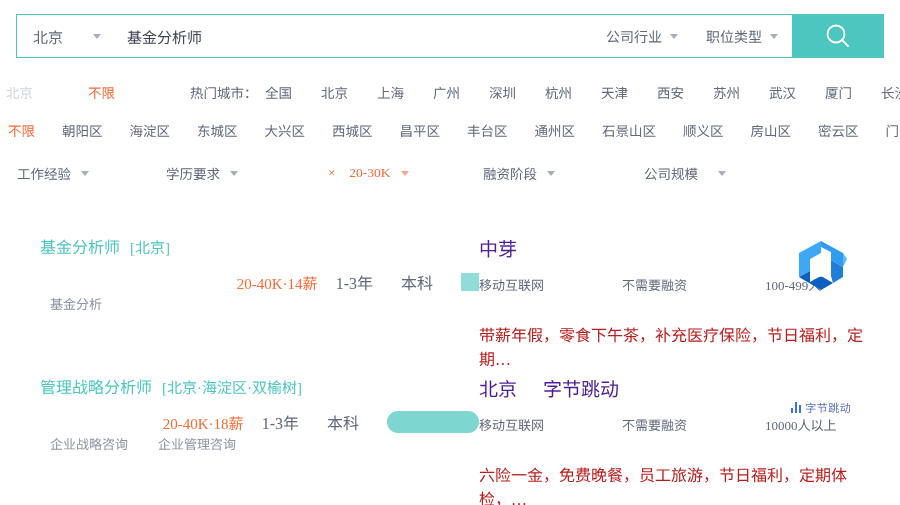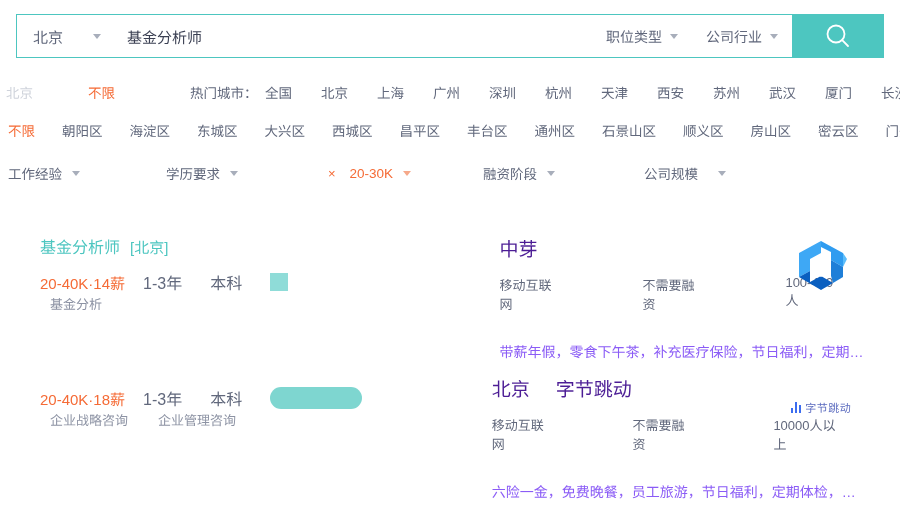--- a/index.html
+++ b/index.html
@@ -4,21 +4,21 @@
 <title>Job Search Results</title>
 <style>
   * { box-sizing: border-box; margin: 0; padding: 0; }
   html, body {
     width: 900px; height: 505px;
     background: #ffffff;
     font-family: "Liberation Sans", "DejaVu Sans", sans-serif;
     overflow: hidden;
     color: #61687c;
   }
-  .page { position: relative; width: 753px; height: 505px; }
+  .page { position: relative; width: 753px; height: 505px; font-family: Liberation Serif, serif; }
 
   
   .search-header {
     position: absolute; left: 16px; top: 14px;
     width: 868px; height: 44px;
     display: flex; align-items: stretch;
   }
   .search-fields {
     flex: 1 1 auto;
     display: flex; align-items: center;
@@ -86,21 +86,21 @@
   .row-dist .dist-list { position: absolute; left: 8px; display: flex; gap: 27px; }
 
   .dd-filter {
     display: flex; align-items: center; gap: 10px;
     cursor: pointer; color: #61687c;
   }
   .dd-filter .caret { margin-left: 0; }
   .dd-filter.active { color: #f56b36; }
   .dd-filter.active .caret { border-top-color: #f6a98a; }
   .clear-x { color: #f56b36; font-size: 13px; margin-right: 4px; }
-  .row-more .f1 { position: absolute; left: 8px; }
+  .row-more .f1 { position: absolute; left: 17px; }
   .row-more .f2 { position: absolute; left: 166px; }
   .row-more .f3 { position: absolute; left: 328px; }
   .row-more .f4 { position: absolute; left: 483px; }
   .row-more .f5 { position: absolute; left: 644px; gap: 20px; }
 
   
   .job-list { position: absolute; left: 0; top: 206px; width: 900px; }
   .job-card {
     position: relative; height: 140px;
     padding: 28px 24px 0 40px;
@@ -108,40 +108,40 @@
   .job-main {
     display: flex; align-items: flex-start;
   }
   .job-left { width: 460px; }
   .job-right { position: relative; flex: 1 1 auto; }
 
   .job-title-line { display: flex; align-items: baseline; gap: 10px; }
   .job-name { font-size: 16px; color: #4dc6c0; cursor: pointer; }
   .job-loc  { font-size: 15px; color: #4dc6c0; }
 
-  .job-meta { display: flex; align-items: center; margin-top: 12px; }
+  .job-meta { display: flex; align-items: center; margin-top: 12px; justify-content: flex-end; }
   .salary { font-size: 15px; color: #f56b36; margin-right: 18px; }
   .exp, .edu { font-size: 16px; color: #61687c; margin-right: 28px; }
   .redact-sq {
     display: inline-block; width: 18px; height: 18px;
     background: #8fdcd8;
   }
   .redact-pill {
     display: inline-block; width: 92px; height: 22px;
     border-radius: 11px; background: #7ed6d0;
   }
 
   .tag-row { display: flex; gap: 30px; padding-left: 10px; }
   .tag { font-size: 13px; color: #8d93a4; cursor: pointer; }
 
   .comp-name-line { display: flex; align-items: baseline; gap: 26px; }
   .comp-name { font-size: 19px; color: #4c1d95; cursor: pointer; }
   .comp-meta { display: flex; margin-top: 14px; gap: 48px; }
   .comp-meta span { font-size: 13px; color: #61687c; margin-right: 30px; }
-  .benefit { font-size: 14px; color: #8b5cf6; margin-top: 28px; }
+  .benefit { font-size: 16px; color: #b91c1c; margin-top: 28px; }
 
   .logo-box {
     position: absolute; right: 22px; top: 0;
     width: 66px; height: 66px;
     display: flex; align-items: center; justify-content: center;
   }
   .logo-bd { display: flex; align-items: center; gap: 4px; }
   .logo-bd .bars { display: flex; align-items: flex-end; gap: 1.5px; height: 11px; }
   .logo-bd .bars i { display: block; width: 2.5px; background: #3c6df0; }
   .logo-bd .bd-text { font-size: 11px; color: #5b6bbf; letter-spacing: .5px; }
@@ -155,26 +155,26 @@
     <div class="search-fields">
 
       <div class="city-select">
         <span class="city-name">北京</span>
         <span class="caret"></span>
       </div>
 
       <input class="kw-input" type="text" value="基金分析师" style="">
 
       <div class="hdr-dd">
+        <span>公司行业</span>
+        <span class="caret"></span>
+      </div>
+
+      <div class="hdr-dd">
         <span>职位类型</span>
-        <span class="caret"></span>
-      </div>
-
-      <div class="hdr-dd">
-        <span>公司行业</span>
         <span class="caret"></span>
       </div>
     </div>
 
     <button class="search-btn">
       <svg width="30" height="30" viewBox="0 0 30 30">
         <circle cx="13" cy="13" r="8.5" fill="none" stroke="#ffffff" stroke-width="1.8"></circle>
         <line x1="19.2" y1="19.2" x2="25" y2="25" stroke="#ffffff" stroke-width="1.8" stroke-linecap="round"></line>
       </svg>
     </button>
@@ -288,20 +288,24 @@
             </svg>
           </div>
         </div>
       </div>
     </div>
 
     <div class="job-card">
       <div class="job-main">
 
         <div class="job-left">
+          <div class="job-title-line">
+            <span class="job-name">管理战略分析师</span>
+            <span class="job-loc">[北京·海淀区·双榆树]</span>
+          </div>
           <div class="job-meta">
             <span class="salary">20-40K·18薪</span>
             <span class="exp">1-3年</span>
             <span class="edu">本科</span>
             <span class="redact-pill"></span>
           </div>
           <div class="tag-row">
             <span class="tag">企业战略咨询</span>
             <span class="tag">企业管理咨询</span>
           </div>

